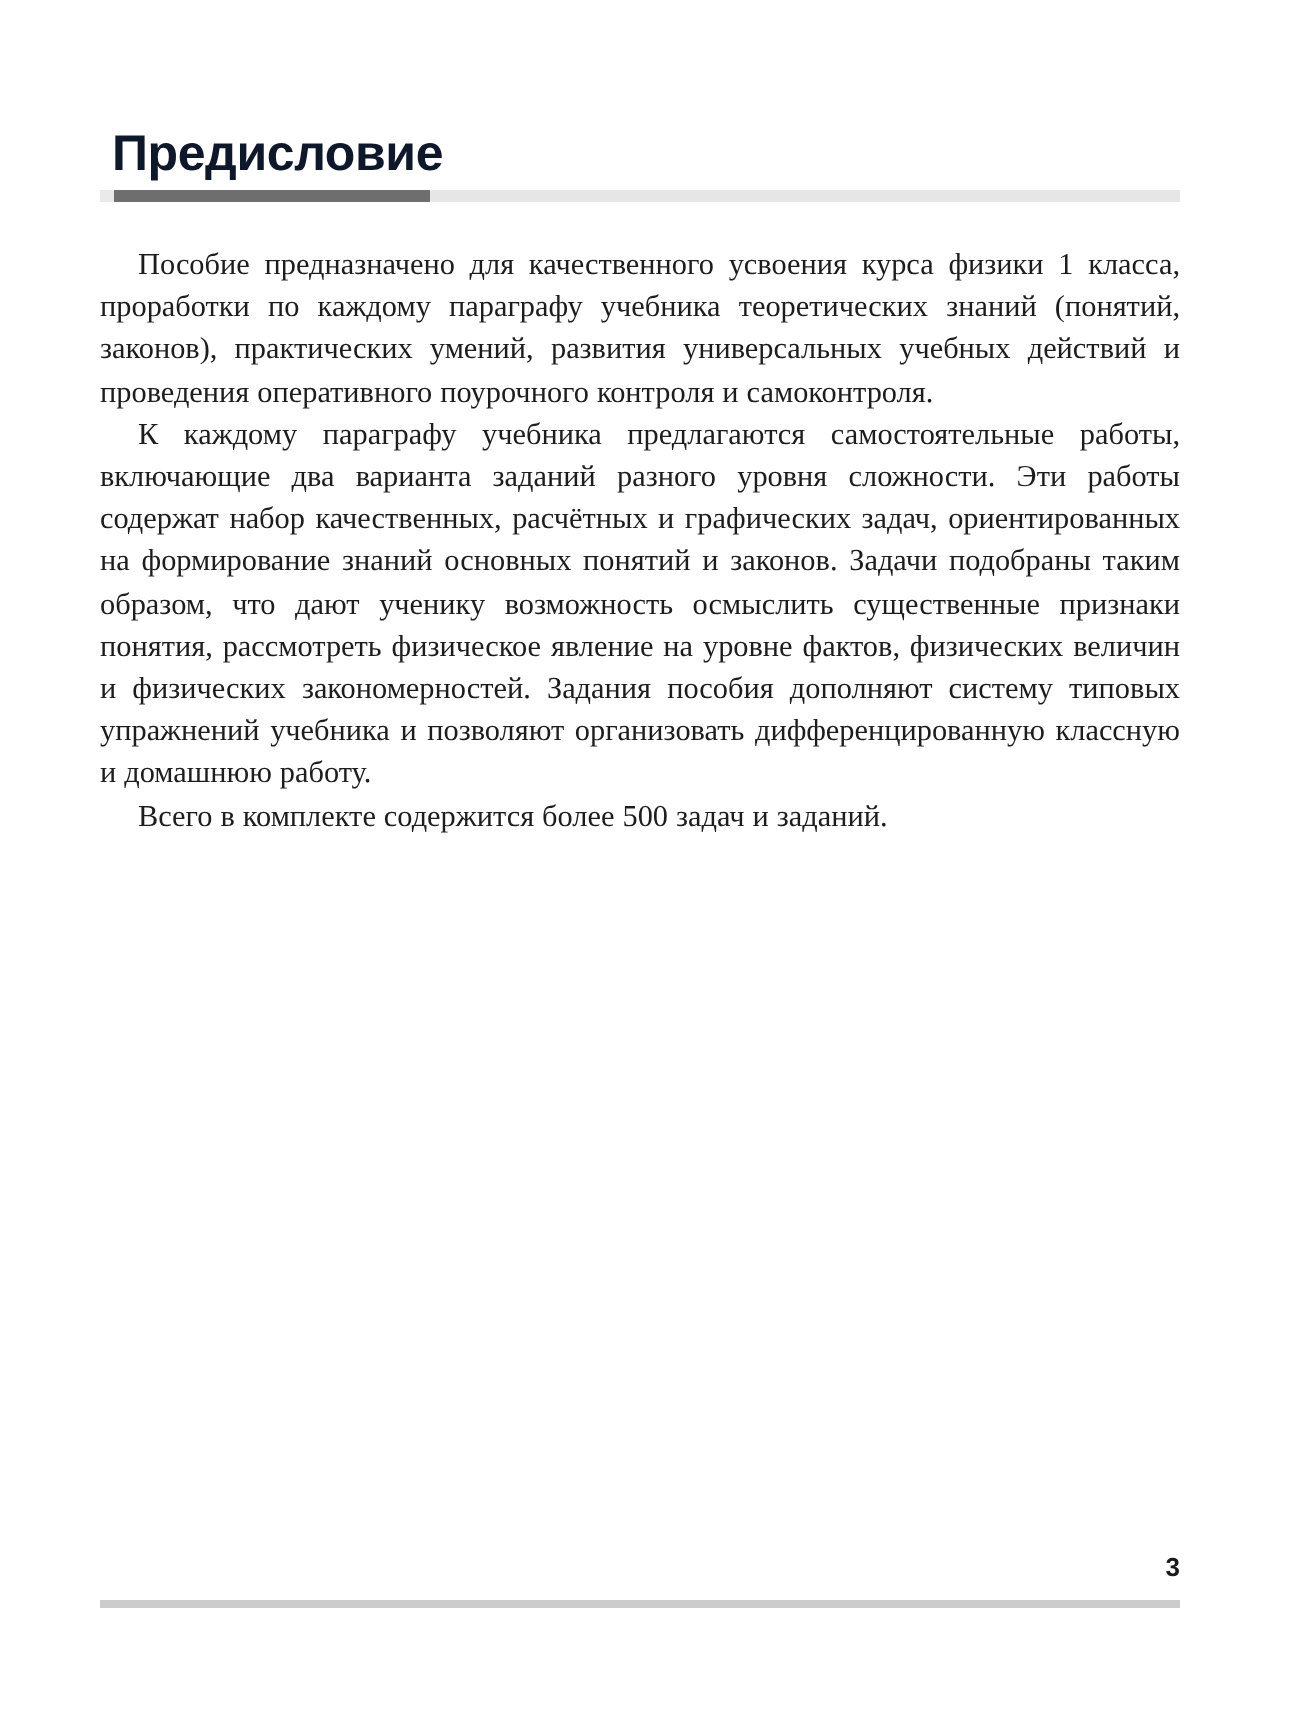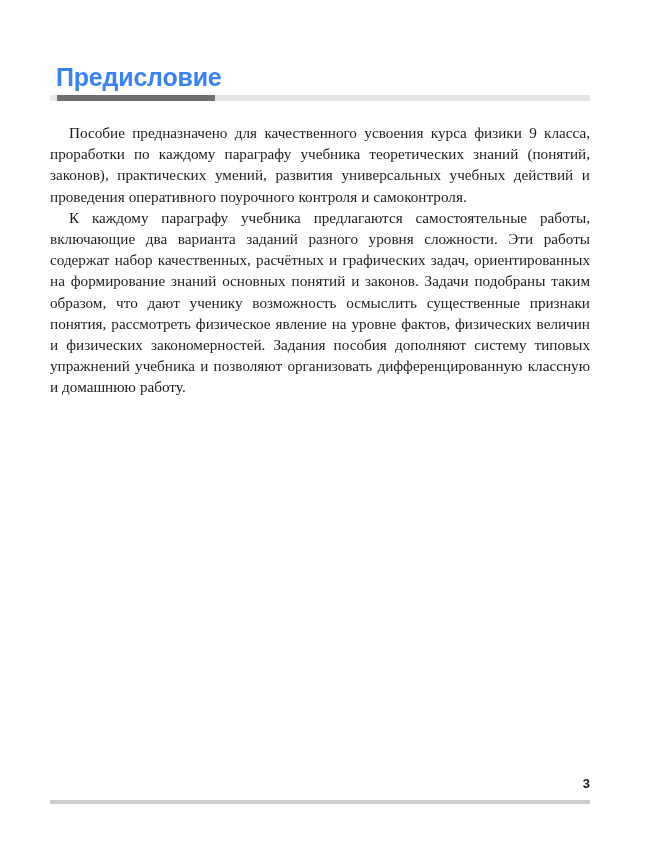--- a/index.html
+++ b/index.html
@@ -29,21 +29,21 @@
   .chapter-heading {
     position: absolute;
     left: 56px;
     top: 62px;
     margin: 0;
     font-family: "Liberation Sans", "DejaVu Sans", sans-serif;
     font-weight: bold;
     font-size: 25px;
     line-height: 30px;
     letter-spacing: -0.2px;
-    color: #3b82f6;
+    color: #0f172a;
     white-space: nowrap;
   }
 
   
   .heading-rule {
     position: absolute;
     left: 50px;
     top: 95px;
     width: 540px;
     height: 6px;
@@ -110,21 +110,22 @@
 <div class="page">
 
   <h1 class="chapter-heading">Предисловие</h1>
 
   <div class="heading-rule">
     <div class="seg-dark"></div>
     <div class="seg-light"></div>
   </div>
 
   <div class="body-text">
-    <p>Пособие предназначено для качественного усвоения курса физики 9 класса, проработки по каждому параграфу учебника теоретических знаний (понятий, законов), практических умений, развития универсальных учебных действий и проведения оперативного поурочного контроля и самоконтроля.</p>
+    <p>Пособие предназначено для качественного усвоения курса физики 1 класса, проработки по каждому параграфу учебника теоретических знаний (понятий, законов), практических умений, развития универсальных учебных действий и проведения оперативного поурочного контроля и самоконтроля.</p>
     <p>К каждому параграфу учебника предлагаются самостоятельные работы, включающие два варианта заданий разного уровня сложности. Эти работы содержат набор качественных, расчётных и графических задач, ориентированных на формирование знаний основных понятий и законов. Задачи подобраны таким образом, что дают ученику возможность осмыслить существенные признаки понятия, рассмотреть физическое явление на уровне фактов, физических величин и физических закономерностей. Задания пособия дополняют систему типовых упражнений учебника и позволяют организовать дифференцированную классную и домашнюю работу.</p>
+    <p>Всего в комплекте содержится более 500 задач и заданий.</p>
   </div>
 
   <div class="page-number">3</div>
 
   <div class="footer-rule"></div>
 
 </div>
 
 </body></html>

